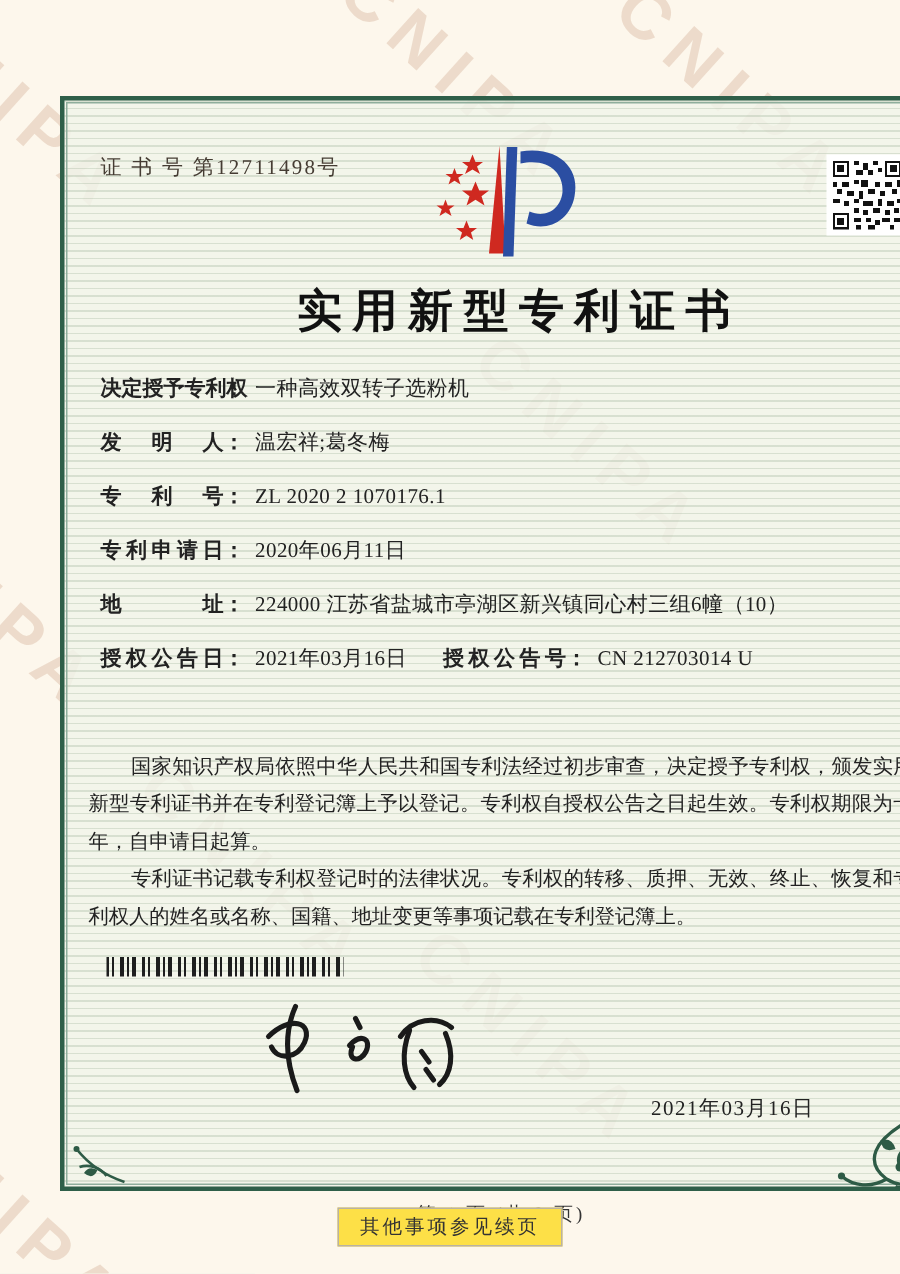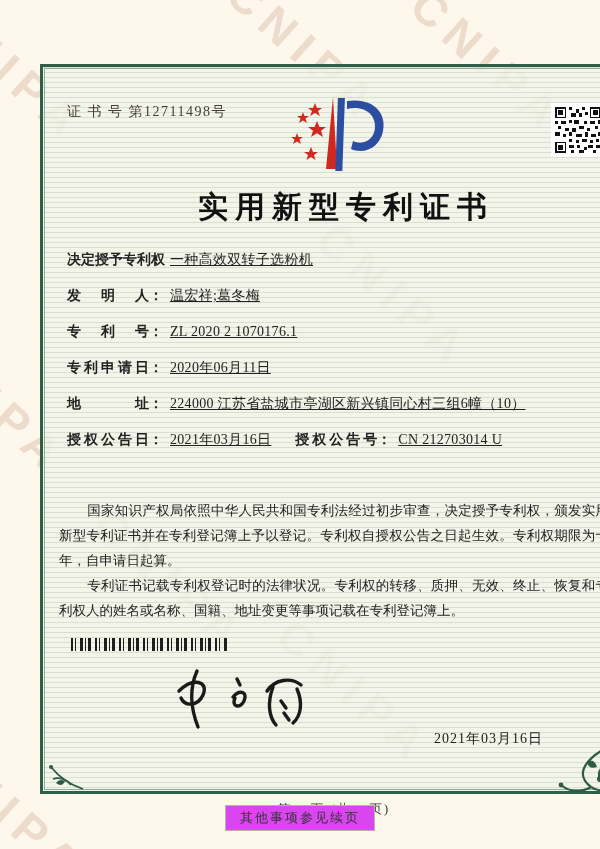--- a/index.html
+++ b/index.html
@@ -33,21 +33,21 @@
   .cert-no{position:absolute;left:24px;top:36px;font-size:14px;letter-spacing:1.5px;color:#453c33;}
   .qr-box{position:absolute;right:20px;top:36px;width:54px;height:54px;background:#fff;display:flex;align-items:center;justify-content:center;}
   .logo{position:absolute;left:50%;top:28px;transform:translateX(-50%);}
   .title{position:absolute;left:0;right:0;top:120px;text-align:center;
     font-size:30px;font-weight:bold;letter-spacing:7px;color:#111;margin-left:24px;}
   
   .fields{position:absolute;left:24px;right:20px;top:182px;font-size:14px;line-height:21px;}
   .row{margin-bottom:15px;white-space:nowrap;}
   .lab{display:inline-block;width:82px;font-weight:bold;text-align:justify;text-align-last:justify;}
   .colon{font-weight:bold;margin-right:7px;}
-  .val{letter-spacing:0.3px;text-decoration:underline;}
+  .val{letter-spacing:0.3px;}
   .pair2{margin-left:24px;}
   
   .paras{position:absolute;left:16px;right:16px;top:431px;font-size:13.5px;line-height:25px;text-align:justify;}
   .paras p{margin:0;text-indent:2.1em;}
   
   .barcode{position:absolute;left:28px;top:571px;width:158px;height:13px;
     background-image:repeating-linear-gradient(90deg,
       #1e1e1e 0 2px, transparent 2px 4px,
       #1e1e1e 4px 5px, transparent 5px 9px,
       #1e1e1e 9px 12px, transparent 12px 14px,
@@ -58,21 +58,21 @@
   .sig{position:absolute;left:120px;top:596px;}
   .date{position:absolute;right:82px;top:663px;font-size:14px;letter-spacing:1px;}
   .page-info{position:absolute;left:0;right:0;top:703px;text-align:center;font-size:12.5px;letter-spacing:2px;color:#333;margin-top:31px;}
   
   .orn-br{position:absolute;right:-18px;bottom:-14px;z-index:3;}
   .orn-bl{position:absolute;left:-4px;bottom:-6px;z-index:3;transform:scaleX(-1);}
   
   .cont-note{
     position:absolute;left:50%;top:805px;transform:translateX(-50%);z-index:2;
     border:1px solid #b9b2a4;padding:3px 14px;font-size:13px;letter-spacing:2px;color:#333;
-    background:#d946ef;
+    background:#fde047;
   }
 </style>
 </head>
 <body>
 
 <div class="wm-layer">
   <span class="wm" style="left:-44px;top:-14px">CNIPA</span>
   <span class="wm" style="left:252px;top:-34px">CNIPA</span>
   <span class="wm" style="left:436px;top:-22px">CNIPA</span>
   <span class="wm" style="left:-62px;top:318px">CNIPA</span>

